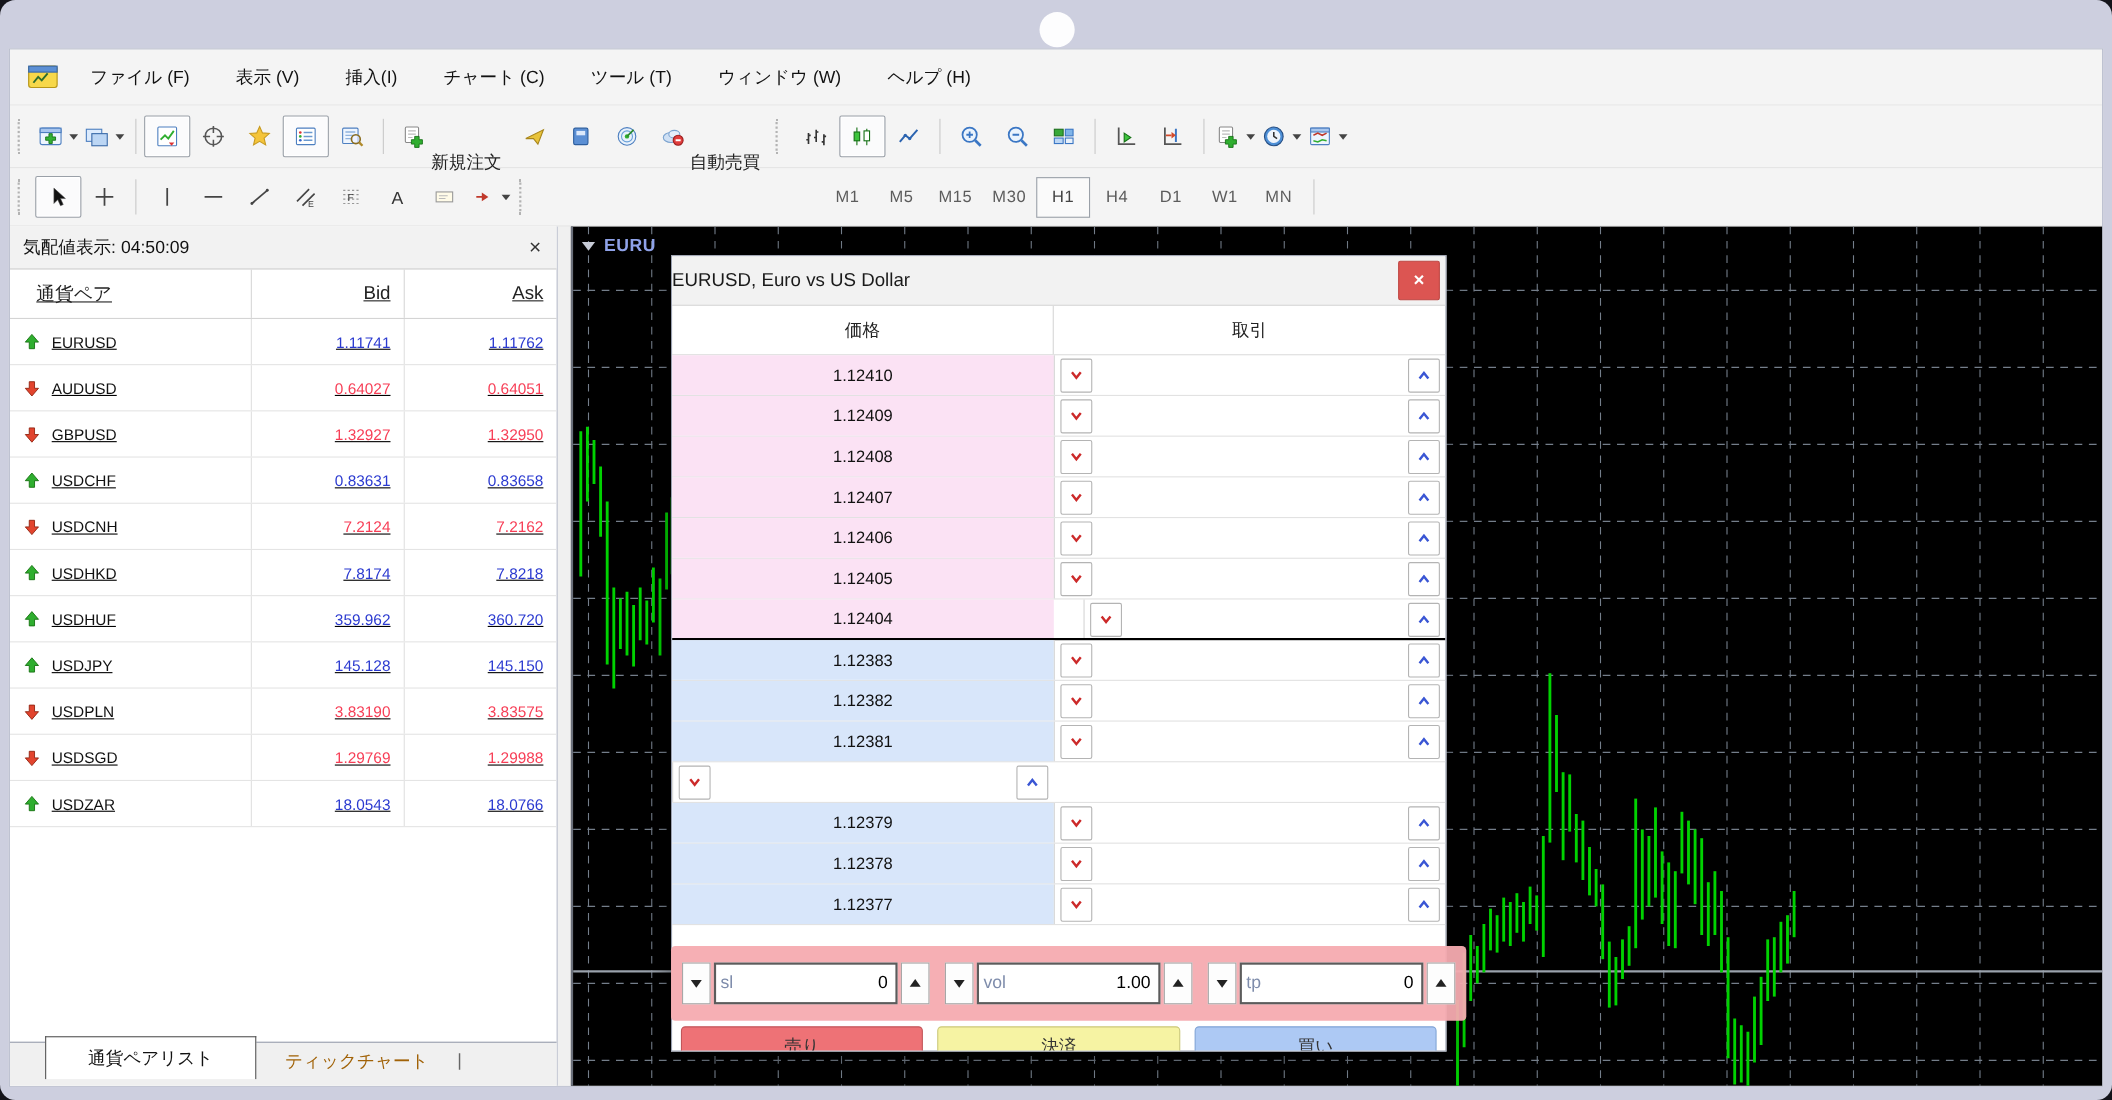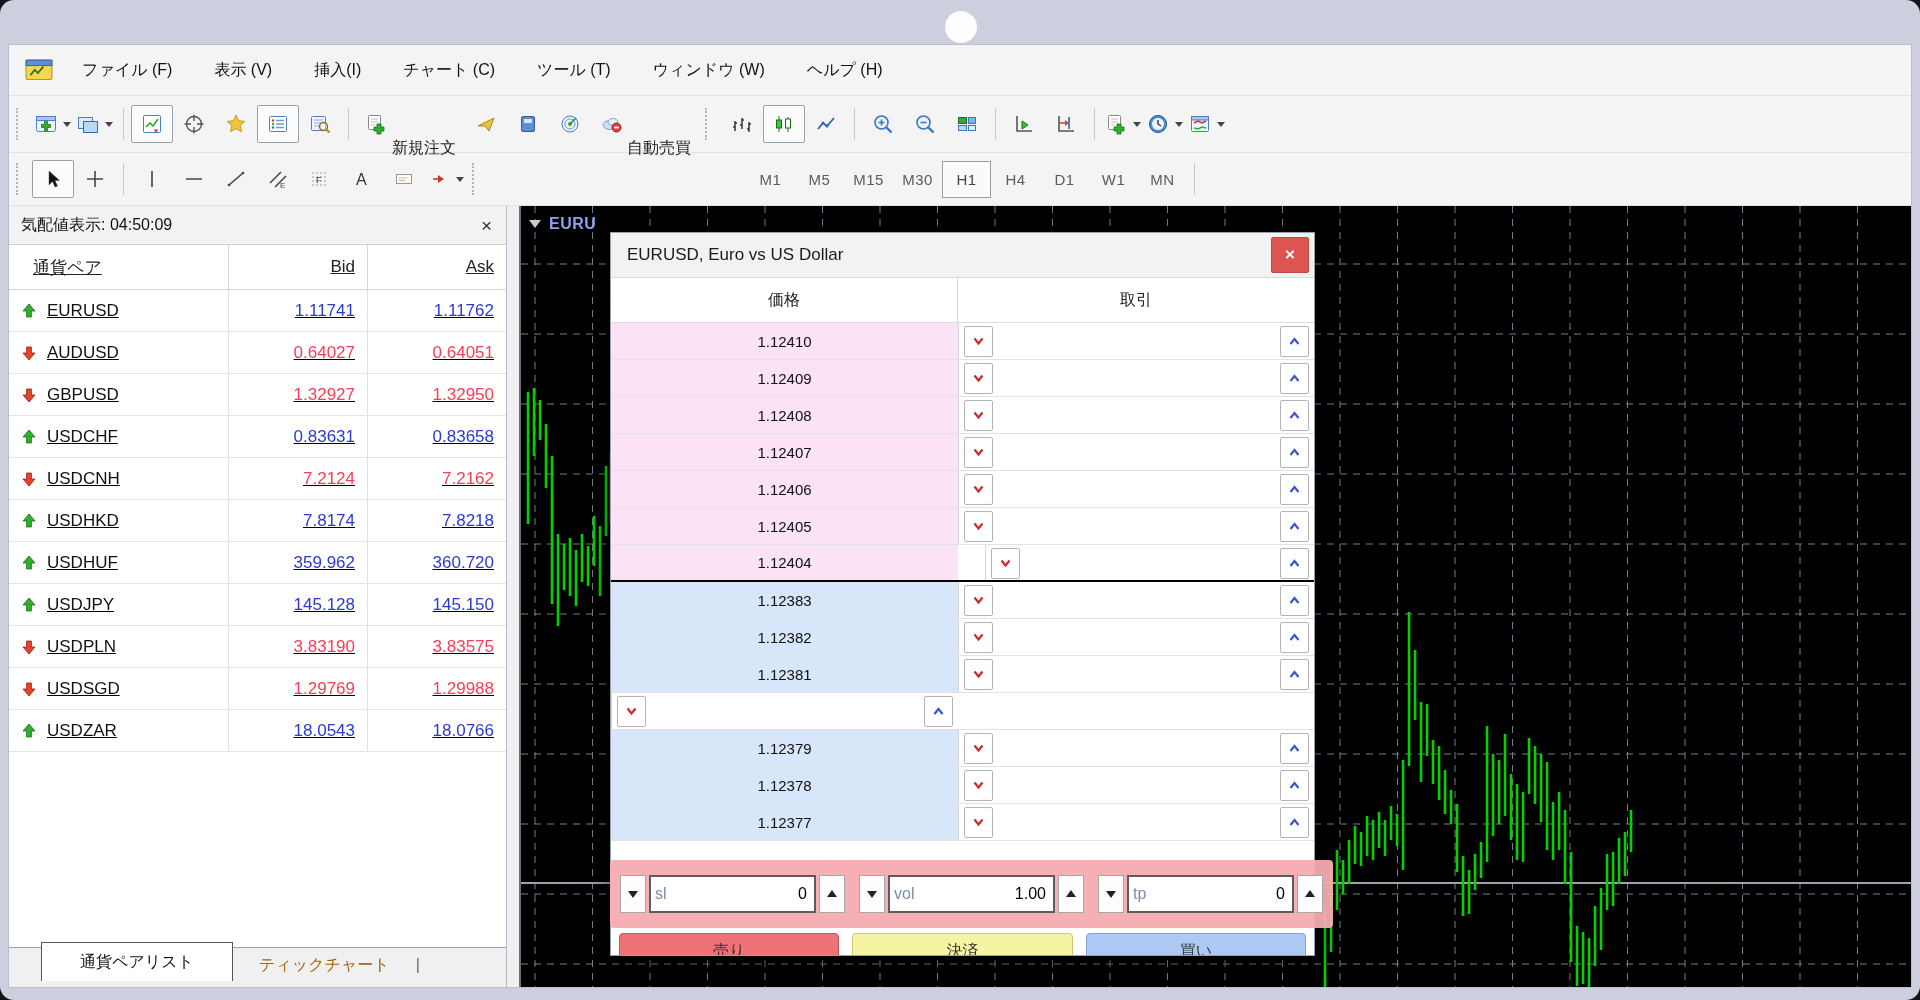--- a/index.html
+++ b/index.html
@@ -31,40 +31,40 @@
   
   .mw{position:absolute;left:0;top:0;width:498px;height:786px;background:#fff;border-right:1px solid #b5b9c8;box-sizing:border-box;z-index:5;}
   .mw-title{height:38px;display:flex;align-items:center;justify-content:space-between;background:#f2f2f2;border-bottom:1px solid #cfcfcf;padding:0 14px 0 12px;font-size:16px;color:#111;}
   .mw-close{font-size:19px;color:#333;line-height:1;}
   .mw-head,.mw-row{display:grid;grid-template-columns:220px 139px 1fr;text-decoration:underline;}
   .mw-head{height:44px;border-bottom:1px solid #d4d4d4;font-size:17px;color:#222;}
   .mw-head>div{display:flex;align-items:center;border-right:1px solid #d8d8d8;}
   .mw-head>div:last-child{border-right:none;}
   .mw-head .h-pair{padding-left:24px;}
   .mw-head .h-num{justify-content:flex-end;padding-right:12px;}
-  .mw-row{height:41px;border-bottom:1px solid #e4e4e4;font-size:17px;}
+  .mw-row{height:41px;border-bottom:1px solid #e4e4e4;font-size:14px;}
   .mw-row>div{display:flex;align-items:center;border-right:1px solid #e0e0e0;}
   .mw-row>div:last-child{border-right:none;}
   .mw-sym{padding-left:12px;gap:10px;color:#111;}
   .mw-num{justify-content:flex-end;padding-right:12px;}
   .mw-num.up{color:#2b3ad0;}
   .mw-num.dn{color:#f73e56;}
   .mw-tabs{position:absolute;left:0;right:0;bottom:4px;height:40px;border-top:1px solid #9aa0ae;display:flex;align-items:flex-start;padding-left:32px;background:#f0f0f0;}
   .mw-tab-active{margin-top:-6px;height:38px;min-width:190px;display:flex;align-items:center;justify-content:center;background:#fff;border:1px solid #555;border-bottom:none;font-size:16px;color:#111;}
   .mw-tab{height:34px;display:flex;align-items:center;padding:0 26px;font-size:16px;color:#a16207;}
   .mw-tab-div{margin-top:8px;color:#666;font-size:16px;}
   
   .chart{position:absolute;left:510px;top:0;width:1394px;height:786px;background:#000;border-left:2px solid #6a6f7a;box-sizing:content-box;}
   .chart svg{position:absolute;left:0;top:0;}
   .chart-label{position:absolute;left:8px;top:8px;font-size:16px;display:flex;gap:8px;align-items:center;z-index:2;}
   .chart-label .tri{width:0;height:0;border:6px solid transparent;border-top:8px solid #c7cbd6;margin-top:6px;}
   .chart-label .sym{color:#8fa2e8;font-weight:bold;letter-spacing:.5px;}
   
   .dom{position:absolute;left:601px;top:26px;width:705px;height:724px;background:#fff;border:1px solid #9aa0b0;box-sizing:border-box;box-shadow:0 5px 22px rgba(0,0,0,.5);overflow:hidden;z-index:20;}
-  .dom-title{height:44px;background:#f2f2f2;border-bottom:1px solid #d8d8d8;display:flex;align-items:center;justify-content:space-between;padding-left:16px;font-size:17px;color:#1a1a1a;}
+  .dom-title{height:44px;background:#f2f2f2;border-bottom:1px solid #d8d8d8;display:flex;align-items:center;justify-content:space-between;padding-left:0;font-size:17px;color:#1a1a1a;}
   .dom-close{width:36px;height:34px;margin-right:5px;background:#dc5552;border:1px solid #bf4744;border-radius:2px;color:#fff;font-size:17px;font-weight:bold;display:flex;align-items:center;justify-content:center;}
   .dom-head{display:grid;grid-template-columns:347px 1fr;height:44px;border-bottom:1px solid #dcdcdc;font-size:16px;color:#222;}
   .dom-head>div{display:flex;align-items:center;justify-content:center;}
   .dom-head>div:first-child{border-right:1px solid #d6d6d6;}
   .l-row{display:grid;grid-template-columns:347px 1fr;height:37px;border-bottom:1px solid #e2e2e2;box-sizing:border-box;}
   .l-row.black-sep{border-bottom:2px solid #000000;gap:27px;}
   .l-price{display:flex;align-items:center;justify-content:center;font-size:15px;color:#111;}
   .l-row.sell .l-price{background:#fbe2f4;}
   .l-row.buy .l-price{background:#d8e6fa;}
   .l-trade{position:relative;border-left:1px solid #d6d6d6;}

